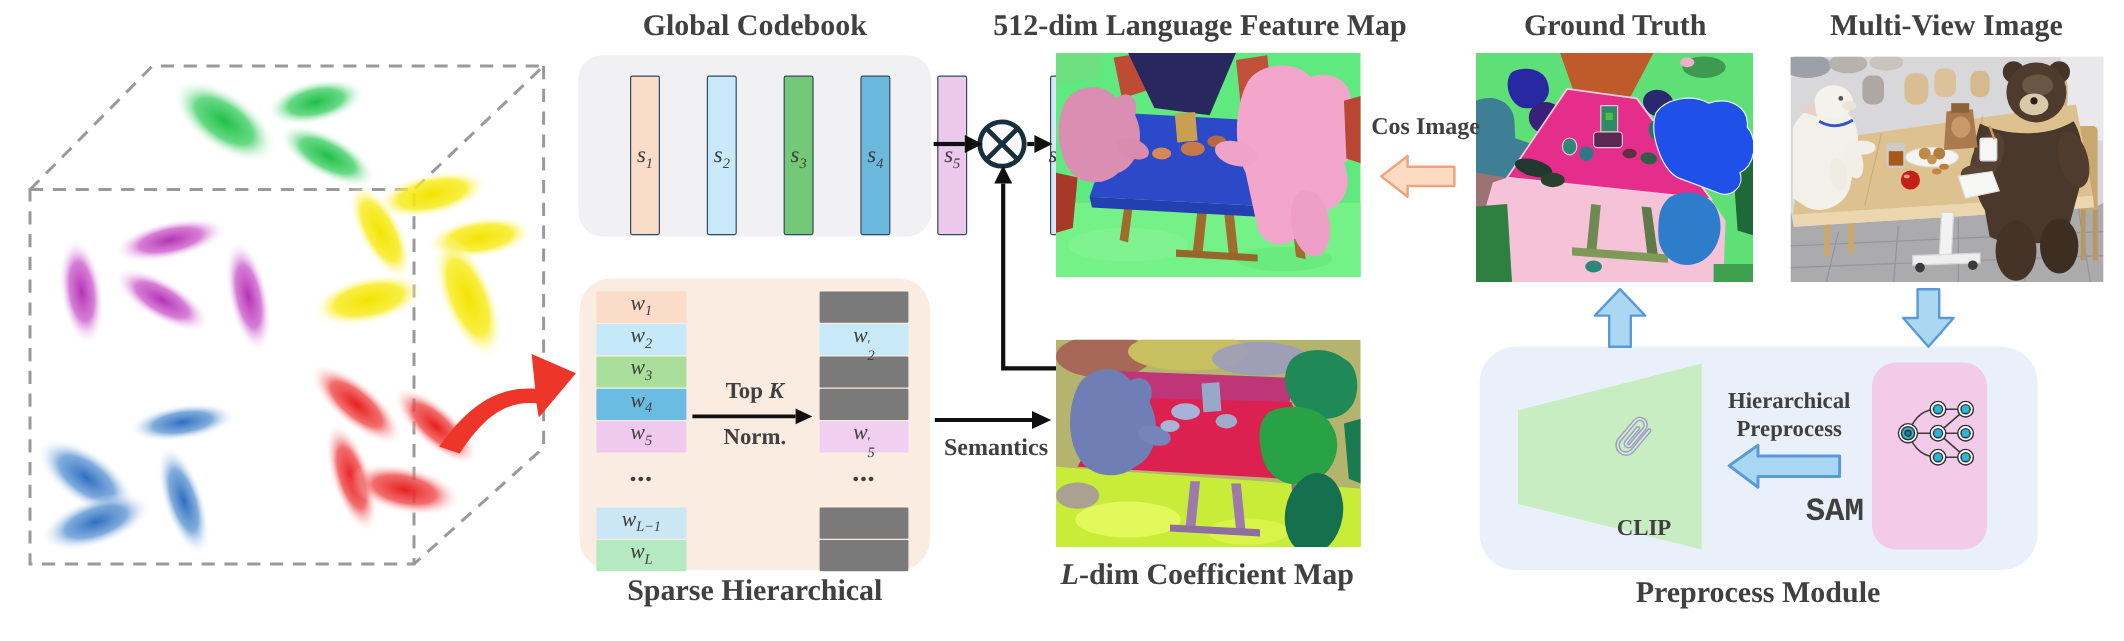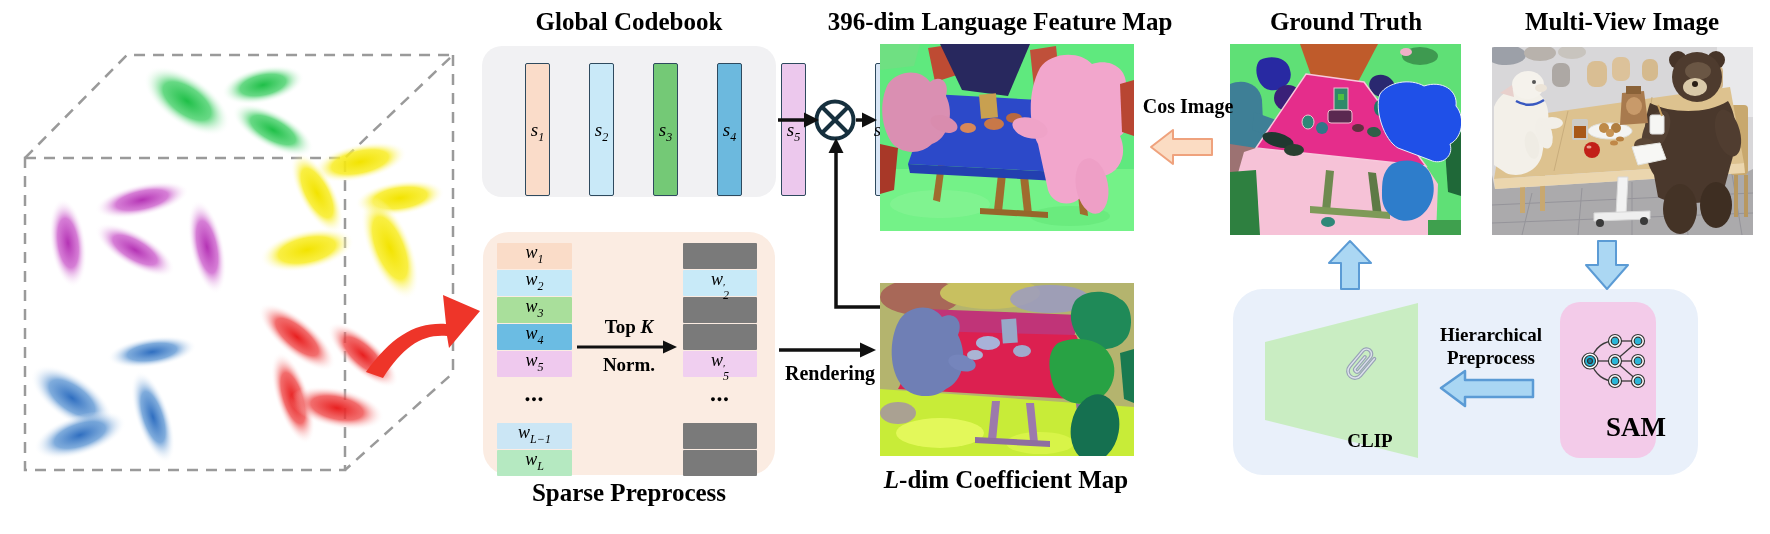--- a/index.html
+++ b/index.html
@@ -1,17 +1,17 @@
 <!DOCTYPE html>
 <html><head>
 <meta charset="utf-8">
 <style>
   html,body{margin:0;padding:0;background:#fff;}
   #canvas{position:relative;width:1770px;height:534px;background:#fff;overflow:hidden;
-          font-family:"Liberation Serif","DejaVu Serif",serif;color:#000000;}
+          font-family:"Liberation Serif","DejaVu Serif",serif;color:#404040;}
   .abs{position:absolute;}
   .title{font-weight:bold;font-size:25px;text-align:center;white-space:nowrap;}
   .smalltitle{font-weight:bold;font-size:20px;text-align:center;white-space:nowrap;}
   
   .panel{position:absolute;border-radius:22px;}
   #codebook-panel{left:482px;top:46px;width:294px;height:151px;background:#f1f1f3;border-radius:20px;}
   .bars{display:flex;gap:11px;padding:17px 12px 0 15px;align-items:flex-start;}
   .bar{width:23px;height:131px;border:1.5px solid #2e4a5e;border-radius:2px;position:relative;flex:0 0 auto;margin-left:28px;}
   .bar .lbl{position:absolute;top:50%;left:50%;transform:translate(-50%,-50%);font-size:19px;white-space:nowrap;}
   .cb-dots{padding-top:56px;font-size:14px;font-weight:bold;letter-spacing:1px;white-space:nowrap;}
@@ -34,21 +34,21 @@
   .overlay{position:absolute;left:0;top:0;pointer-events:none;}
   .imgbox{position:absolute;overflow:hidden;}
   .imgbox svg{display:block;}
 </style>
 </head>
 <body>
 
 <div id="canvas">
 
   <div class="abs title" style="left:482px;top:8px;width:294px;">Global Codebook</div>
-  <div class="abs title" style="left:820px;top:8px;width:360px;">396-dim Language Feature Map</div>
+  <div class="abs title" style="left:820px;top:8px;width:360px;">512-dim Language Feature Map</div>
   <div class="abs title" style="left:1230px;top:8px;width:232px;">Ground Truth</div>
   <div class="abs title" style="left:1490px;top:8px;width:264px;">Multi-View Image</div>
 
   <svg class="abs" style="left:10px;top:40px;" width="490" height="445">
     <defs>
       <radialGradient id="gG">
           <stop offset="0" stop-color="#1fbf48"></stop>
           <stop offset="0.55" stop-color="#35cc5c" stop-opacity="0.75"></stop>
           <stop offset="1" stop-color="#ffffff" stop-opacity="0"></stop>
         </radialGradient>
@@ -153,21 +153,21 @@
             <span class="pr">′</span>
             <span class="sb">5</span>
           </span></div>
       <div class="sdots" style="font-size:9px;">●●●</div>
       <div class="srow" style="background:#7a7a7a"></div>
       <div class="srow" style="background:#7a7a7a"></div>
     </div>
     <div class="abs" style="left:92px;top:84px;width:108px;text-align:center;font-weight:bold;font-size:19px;"><span>Top </span><span class="mv">K</span></div>
     <div class="abs" style="left:92px;top:122px;width:108px;text-align:center;font-weight:bold;font-size:19px;">Norm.</div>
   </div>
-  <div class="abs title" style="left:479px;top:479px;width:300px;">Sparse Preprocess</div>
+  <div class="abs title" style="left:479px;top:479px;width:300px;">Sparse Hierarchical</div>
 
   <div class="imgbox" style="left:880px;top:44px;width:254px;height:187px;">
     <svg width="254" height="187">
       <rect width="254" height="187" fill="#5fe97e"></rect>
       <rect y="125" width="254" height="62" fill="#74f288"></rect>
       <ellipse cx="60" cy="160" rx="50" ry="14" fill="#86f494" opacity="0.7"></ellipse>
       <ellipse cx="190" cy="172" rx="40" ry="10" fill="#68e87c" opacity="0.8"></ellipse>
       <polygon points="48,4 75,0 80,30 55,38" fill="#be4b33"></polygon>
       <polygon points="150,6 176,2 180,40 154,44" fill="#c0503a"></polygon>
       <polygon points="60,0 150,0 128,52 82,46" fill="#28285e"></polygon>
@@ -370,23 +370,24 @@
         <circle cx="57" cy="10" r="3.8" fill="#2ab6d8"></circle>
       <circle cx="57" cy="30" r="6.5" fill="#fff"></circle>
         <circle cx="57" cy="30" r="3.8" fill="#2ab6d8"></circle>
       <circle cx="57" cy="50" r="6.5" fill="#fff"></circle>
         <circle cx="57" cy="50" r="3.8" fill="#2ab6d8"></circle>
       <circle cx="9" cy="30" r="8" fill="#fff"></circle>
         <circle cx="9" cy="30" r="5.5" fill="#2ab6d8"></circle>
         <circle cx="9" cy="30" r="2.5" fill="#0e7f9e"></circle>
     </g>
   </svg>
-  <div class="abs" style="left:1596px;top:412px;width:80px;text-align:center;font-weight:bold;font-size:27px;">SAM</div>
-
-  <div class="abs smalltitle" style="left:778px;top:362px;width:104px;">Rendering</div>
+  <div class="abs" style="left:1489px;top:412px;width:80px;text-align:center;font-weight:bold;font-size:27px;font-family:Liberation Mono, monospace;">SAM</div>
+  <div class="abs title" style="left:1315px;top:481px;width:300px;">Preprocess Module</div>
+
+  <div class="abs smalltitle" style="left:778px;top:362px;width:104px;">Semantics</div>
   <div class="abs smalltitle" style="left:1136px;top:95px;width:104px;">Cos Image</div>
   <div class="abs" style="left:1430px;top:323px;width:122px;text-align:center;font-weight:bold;font-size:19px;line-height:23px;">
     <div>Hierarchical</div>
     <div>Preprocess</div>
   </div>
 
   <svg class="overlay" width="1770" height="534">
 
     <g stroke="#16303e" stroke-width="4" fill="#ffffff">
       <circle cx="835" cy="120" r="18.5"></circle>

